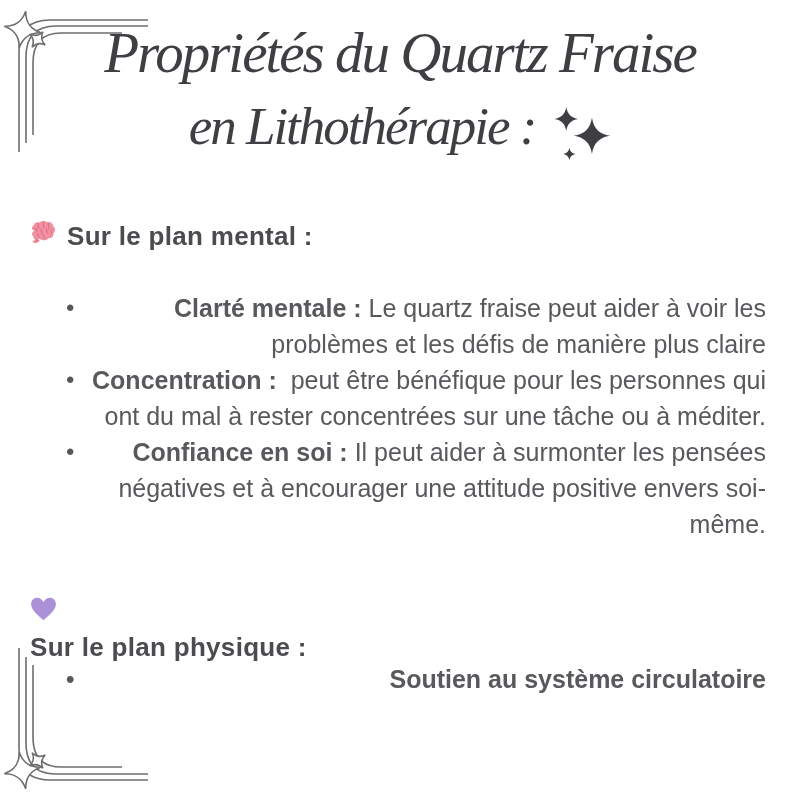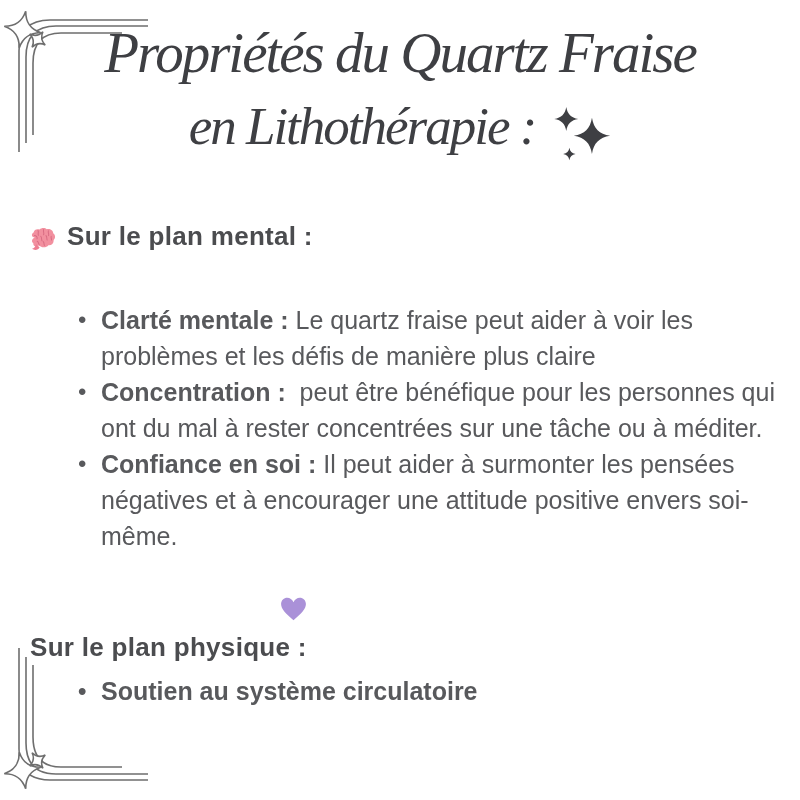--- a/index.html
+++ b/index.html
@@ -20,29 +20,29 @@
   }
   .title-line2-row {
     display:flex; justify-content:center; align-items:center; gap:14px; margin-top:10px;
   }
   .title-line2 {
     font-size:53px; letter-spacing:-2px; white-space:nowrap; font-weight:500;
   }
   .sparkles { transform:translateY(12px); }
 
   .section-heading {
-    position:absolute; display:flex; align-items:flex-end; gap:11px;
+    position:absolute; display:flex; align-items:flex-start; gap:11px;
     font-weight:bold; font-size:26px; color:#4b4c4f; letter-spacing:0.3px;
   }
   #mental-heading { top:221px; left:28px; }
   #physique-heading { top:597px; left:30px;flex-direction:column; }
 
   .bullets {
-    position:absolute; left:58px; width:704px; margin:16px; padding:0;
-    list-style:none; font-size:25px; line-height:36px; color:#58595c;
+    position:absolute; left:58px; width:704px; margin:4px; padding:0;
+    list-style:none; font-size:25px; line-height:36px; color:#58595c;text-align:right;
   }
   #mental-list { top:286px; }
   #physique-list { top:657px; font-weight:bold; }
   .bullets li { position:relative; padding-left:27px; }
   .bullets li::before {
     content:"•"; position:absolute; left:4px; top:0; font-size:24px; color:#58595c;
   }
   .lead { font-weight:bold; }
   .rest { white-space:pre-wrap; }
 </style>

